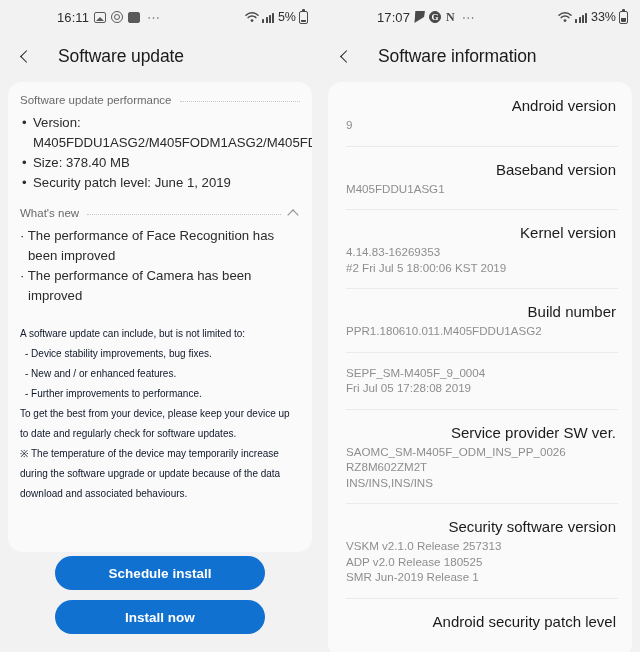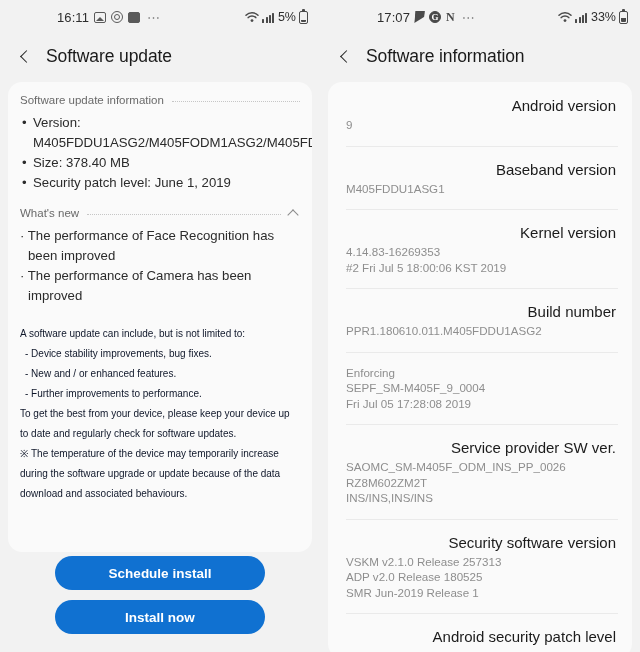--- a/index.html
+++ b/index.html
@@ -141,21 +141,21 @@
     background: #4a4a4a;
     border-radius: 0 0 1px 1px;
   }
 
   
   .appbar {
     height: 44px;
     display: flex;
     align-items: center;
     padding-left: 12px;
-    gap: 8px;
+    gap: 20px;
   }
   .back-btn {
     width: 26px; height: 26px;
     display: flex; align-items: center; justify-content: center;
     cursor: pointer;
   }
   .back-chev {
     width: 9px; height: 9px;
     border-left: 1.7px solid #222;
     border-bottom: 1.7px solid #222;
@@ -340,21 +340,21 @@
     <div class="appbar">
       <div class="back-btn">
           <span class="back-chev"></span>
         </div>
       <div class="appbar-title">Software update</div>
     </div>
 
     <div class="card left-card">
 
       <div class="sect-head">
-        <span class="t">Software update information</span>
+        <span class="t">Software update performance</span>
         <span class="dotline"></span>
       </div>
 
       <ul class="bullets">
         <li>Version: M405FDDU1ASG2/M405FODM1ASG2/M405FDDU1ASG1</li>
         <li>Size: 378.40 MB</li>
         <li>Security patch level: June 1, 2019</li>
       </ul>
 
       <div class="sect-head" style="margin-top:14px">
@@ -445,21 +445,20 @@
         <div class="sub">4.14.83-16269353</div>
         <div class="sub">#2 Fri Jul 5 18:00:06 KST 2019</div>
       </div>
 
       <div class="row">
         <div class="label">Build number</div>
         <div class="sub">PPR1.180610.011.M405FDDU1ASG2</div>
       </div>
 
       <div class="row">
-        <div class="sub">Enforcing</div>
         <div class="sub">SEPF_SM-M405F_9_0004</div>
         <div class="sub">Fri Jul 05 17:28:08 2019</div>
       </div>
 
       <div class="row">
         <div class="label">Service provider SW ver.</div>
         <div class="sub">SAOMC_SM-M405F_ODM_INS_PP_0026</div>
         <div class="sub">RZ8M602ZM2T</div>
         <div class="sub">INS/INS,INS/INS</div>
       </div>

